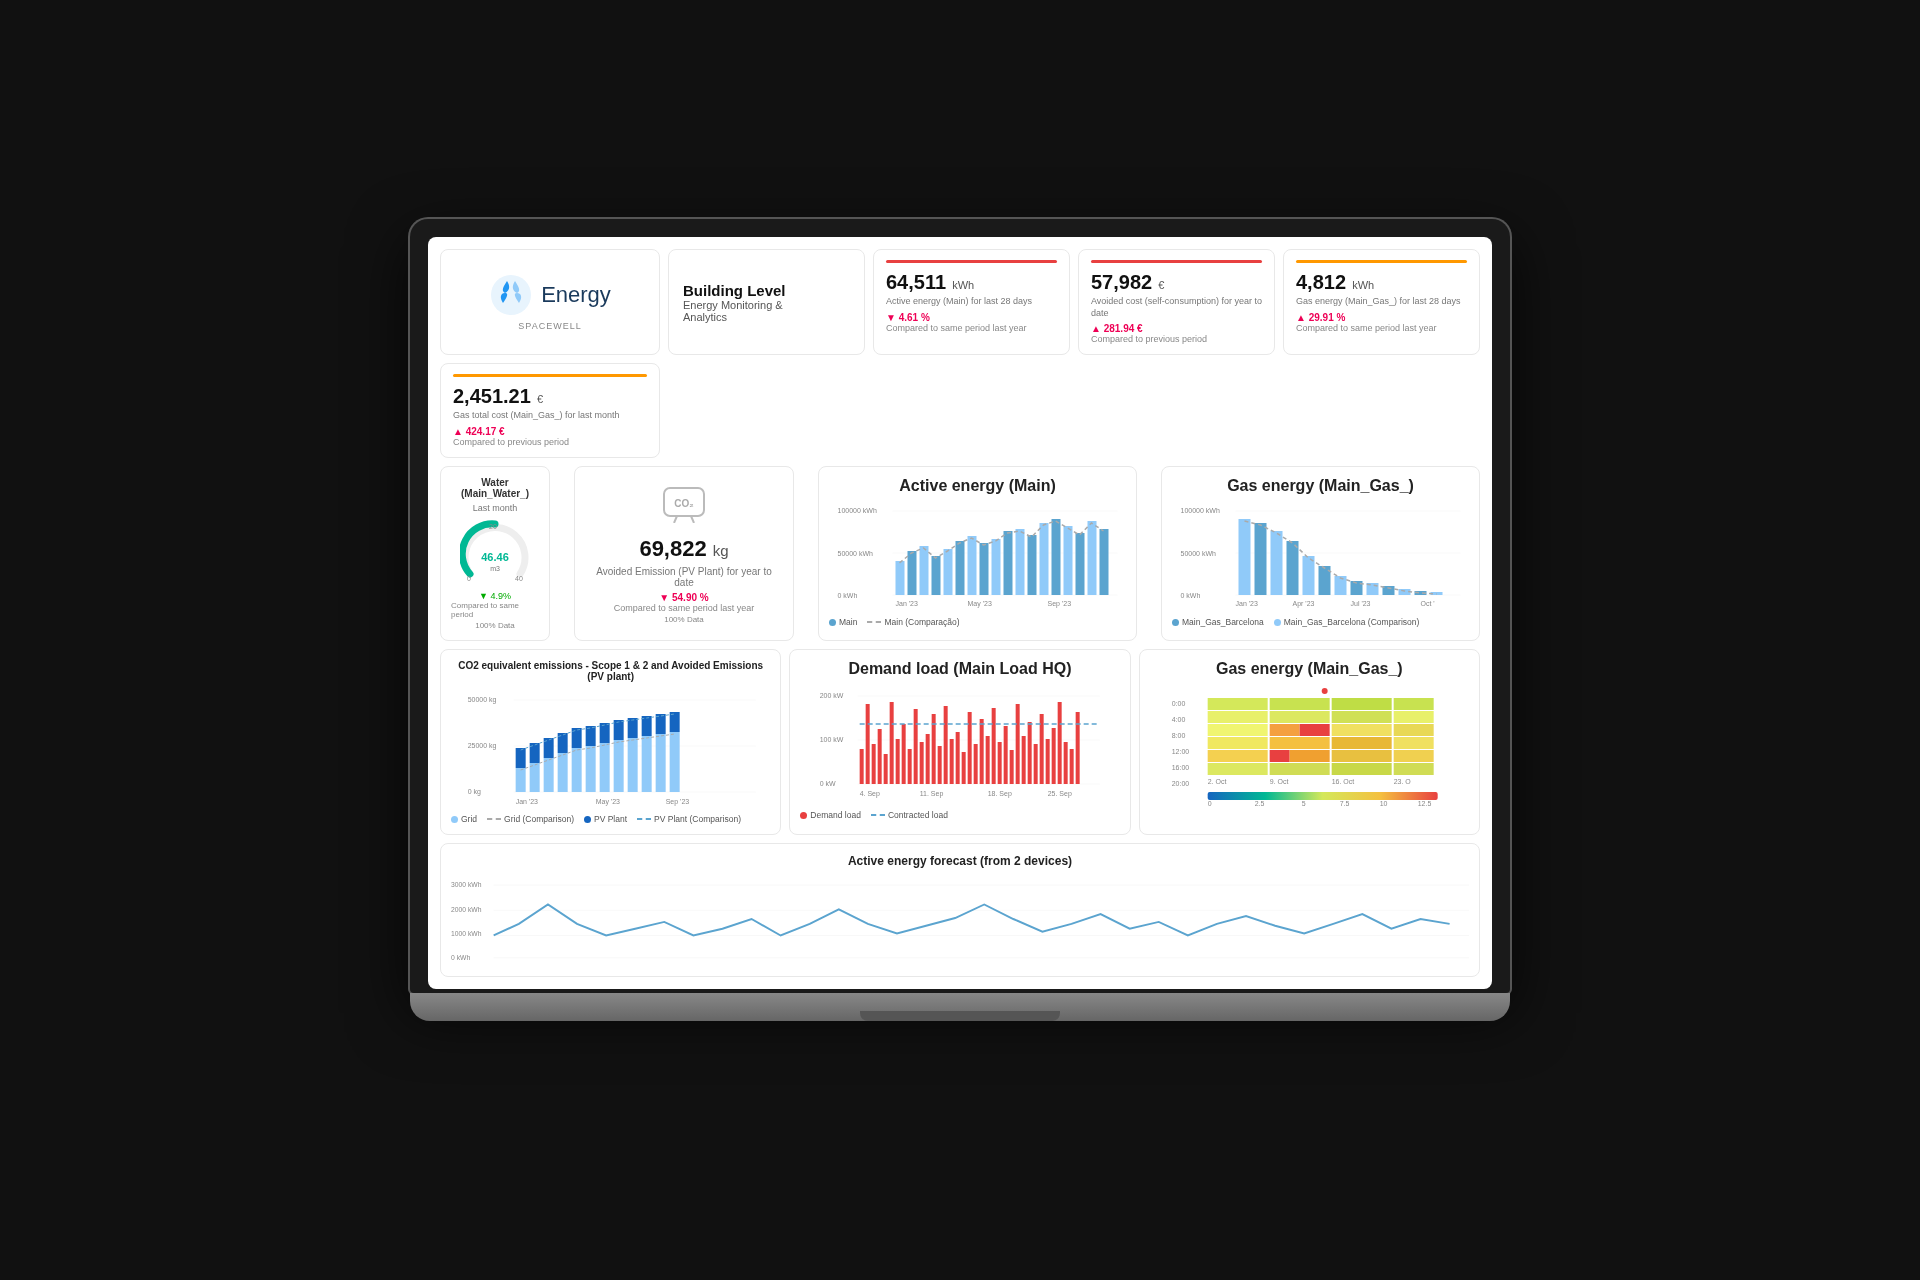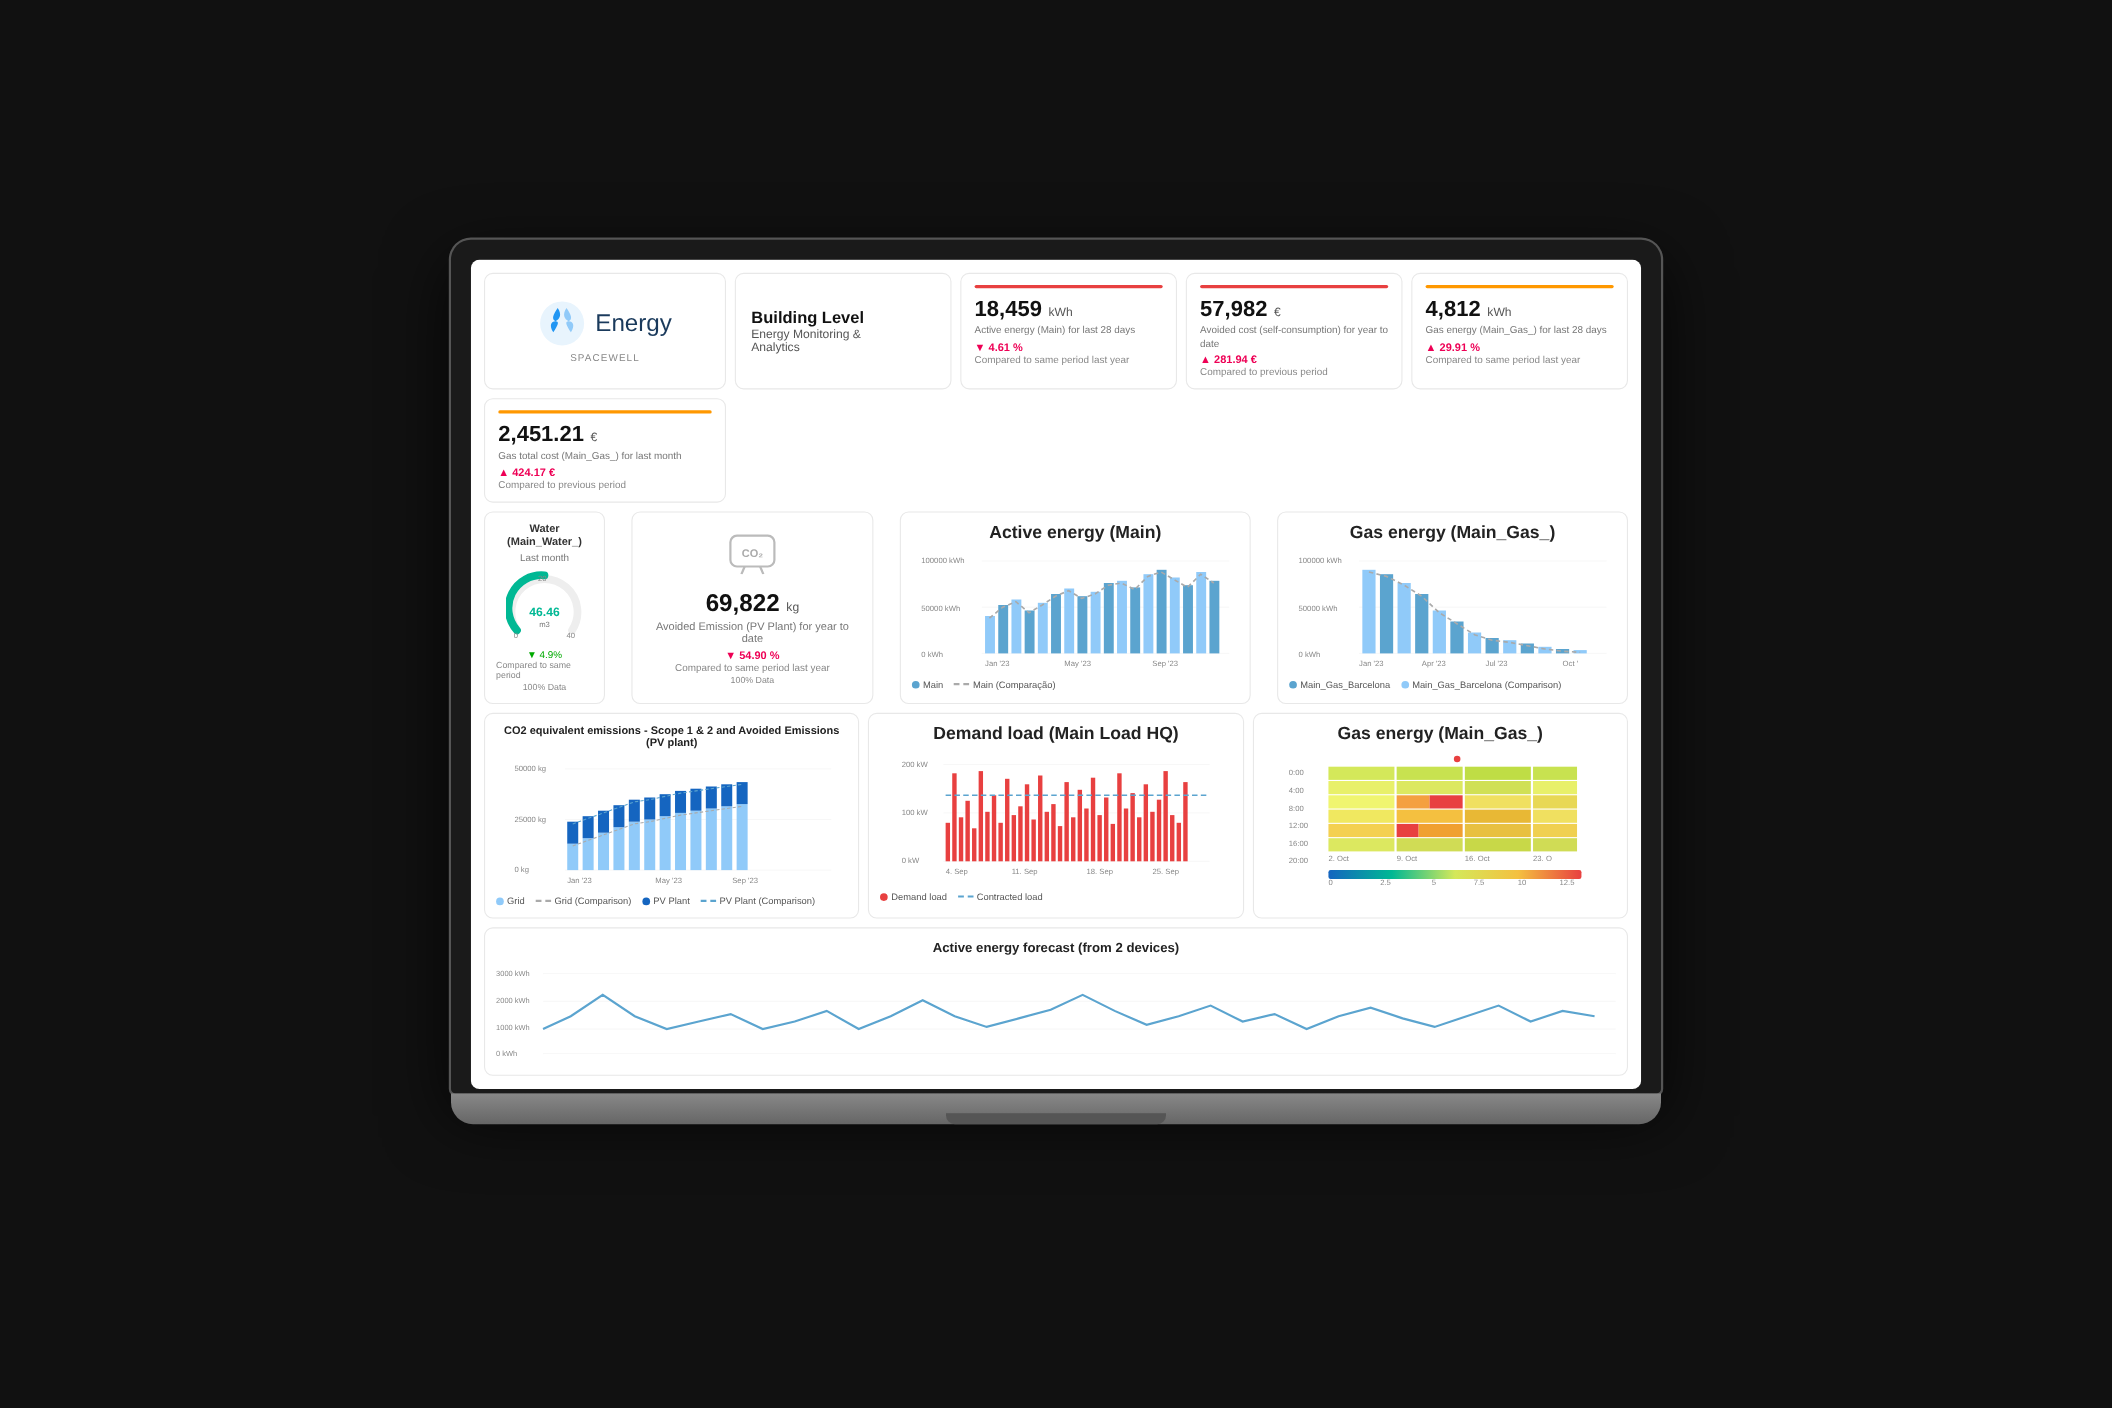--- a/index.html
+++ b/index.html
@@ -196,21 +196,21 @@
       flex-direction: column;
       align-items: center;
       justify-content: center;
     }
     .co2-card .co2-value {
       font-size: 22px;
       font-weight: 700;
       color: #111;
     }
     .co2-card .co2-unit {
-      font-size: 11px;
+      font-size: 15px;
       color: #555;
       margin-left: 3px;
     }
     .co2-card .co2-desc {
       font-size: 10px;
       color: #777;
       text-align: center;
       margin-top: 4px;
     }
     .co2-card .co2-change {
@@ -327,21 +327,21 @@
             <h2>Building Level</h2>
             <p>
               <span>Energy Monitoring &amp;</span><br>
               <span>Analytics</span>
             </p>
           </div>
 
           <div class="metric-card">
             <div class="top-bar" style="background:#e84040;"></div>
             <div>
-              <span class="metric-value">18,459</span>
+              <span class="metric-value">64,511</span>
               <span class="metric-unit">kWh</span>
             </div>
             <div class="metric-desc">Active energy (Main) for last 28 days</div>
             <div class="metric-change down">▼ 4.61 %</div>
             <div class="metric-period">Compared to same period last year</div>
           </div>
 
           <div class="metric-card">
             <div class="top-bar" style="background:#e84040;"></div>
             <div>

